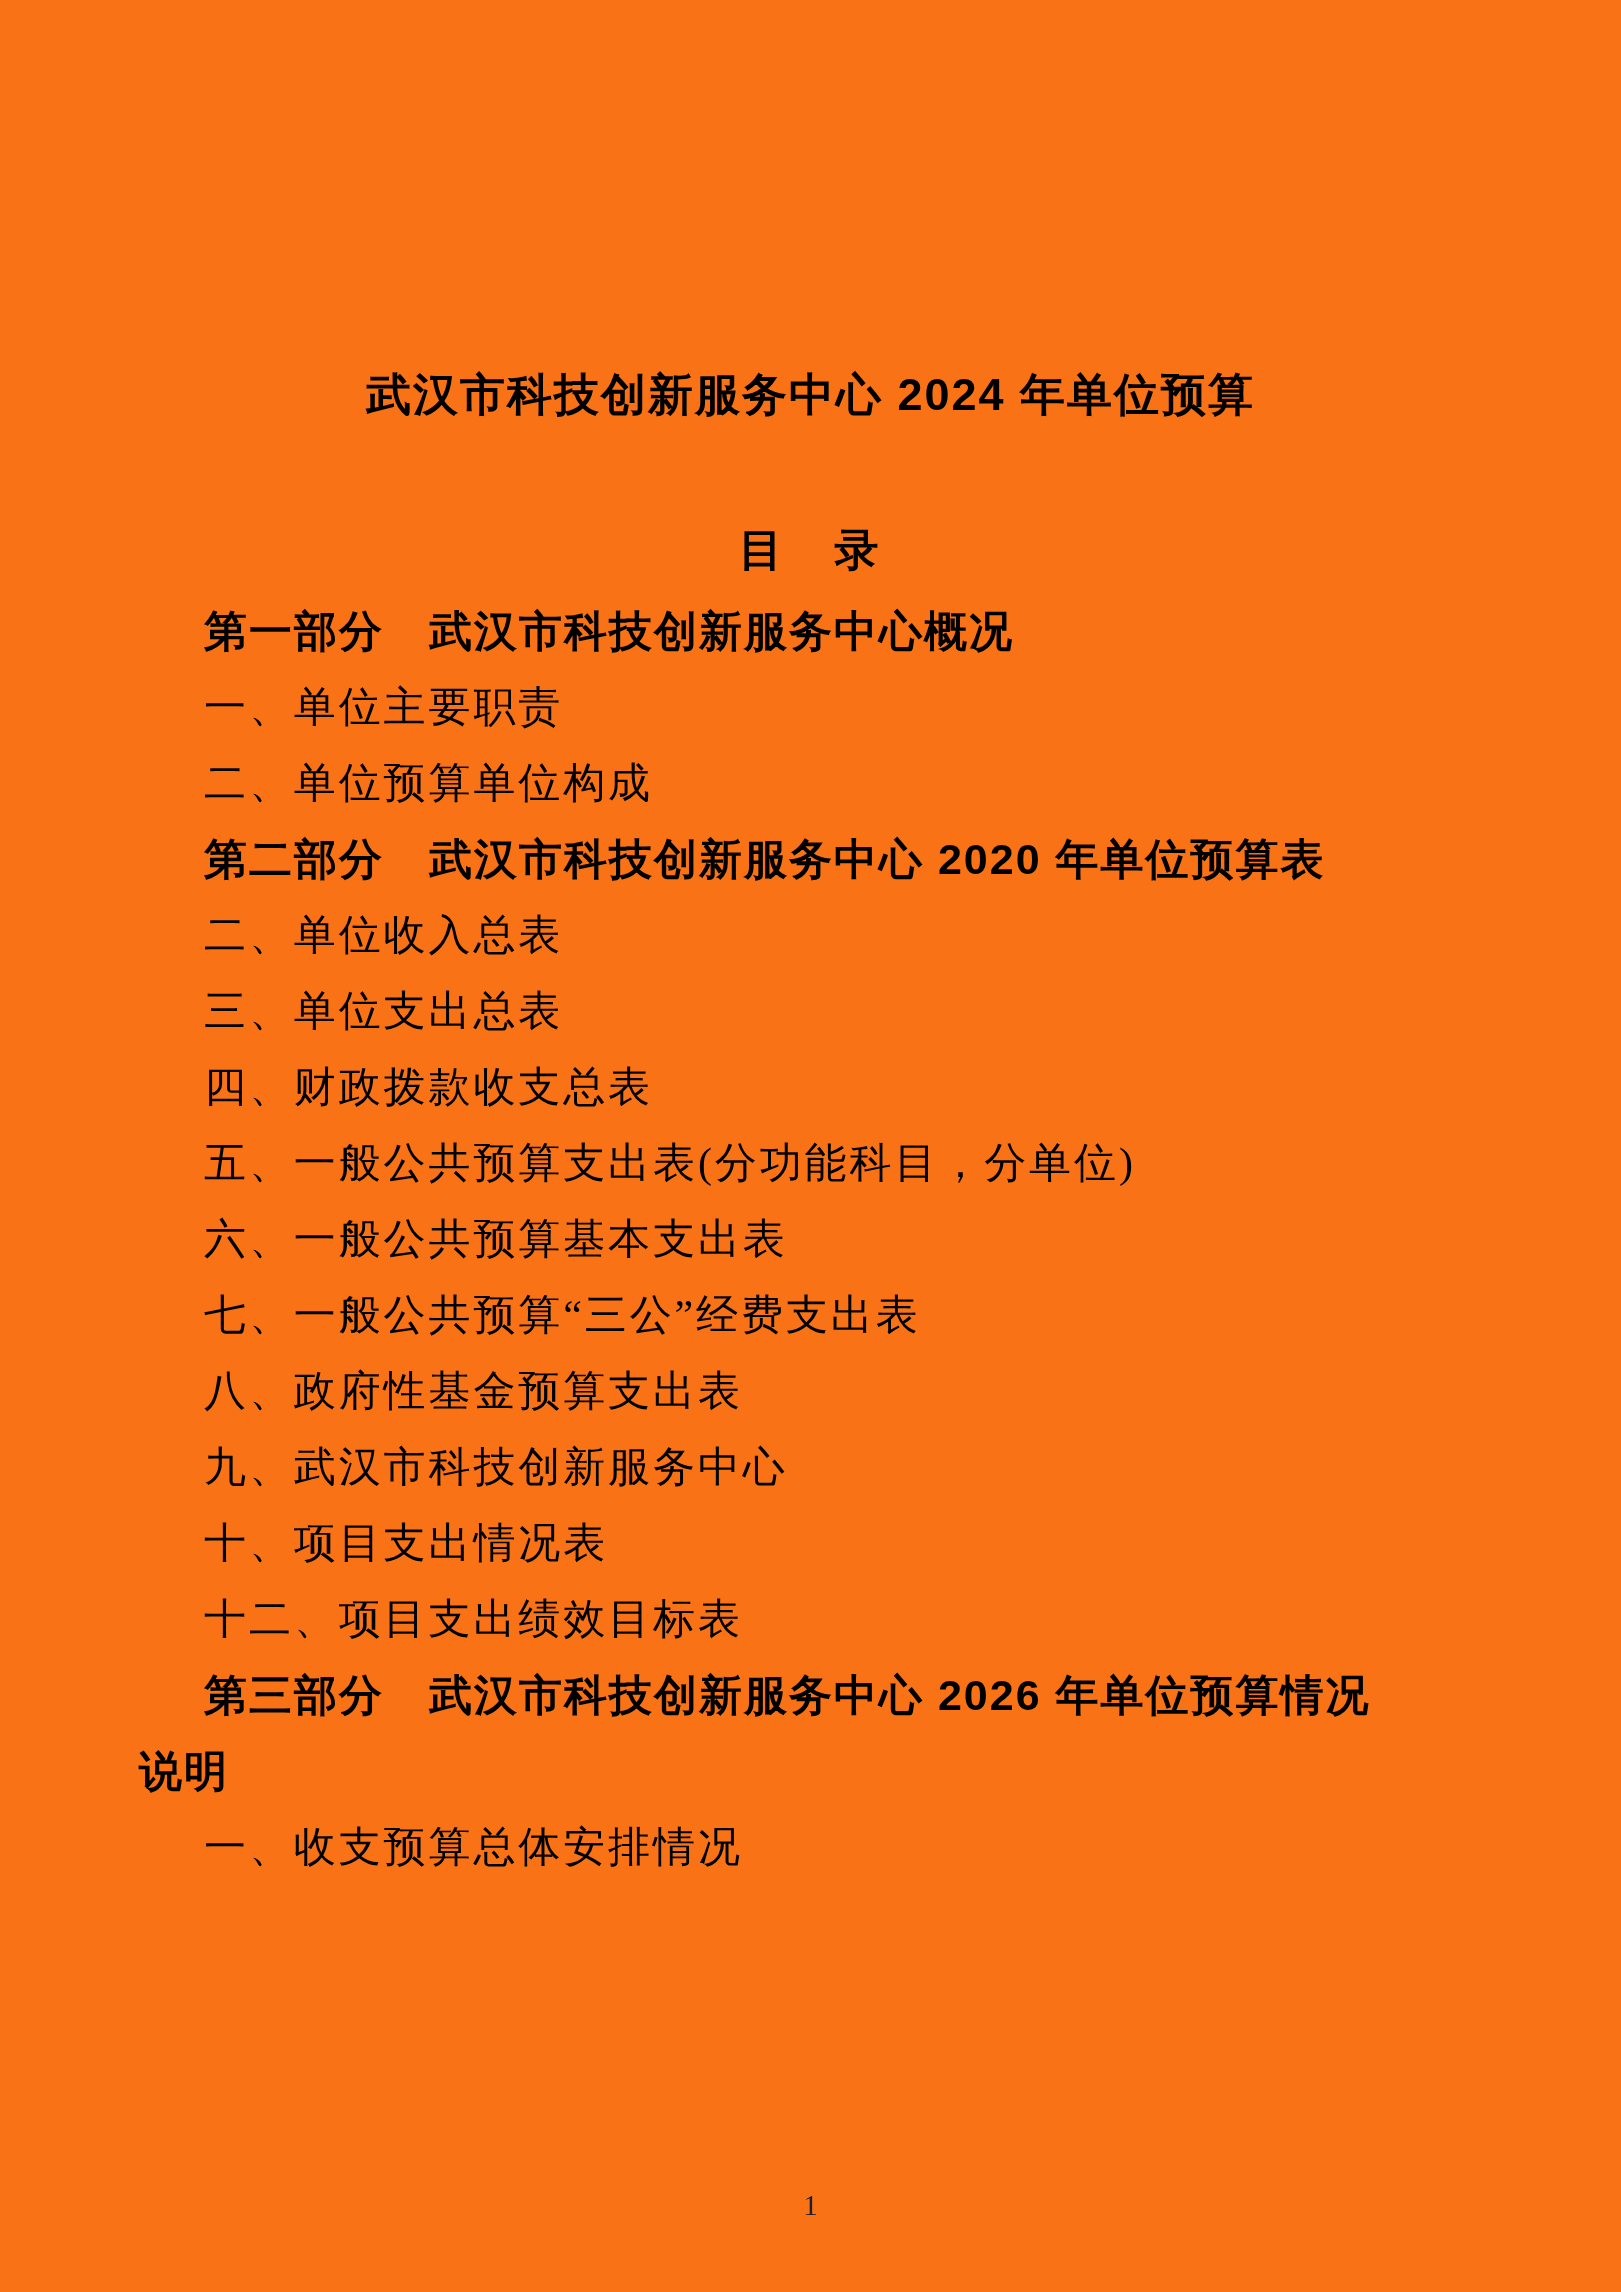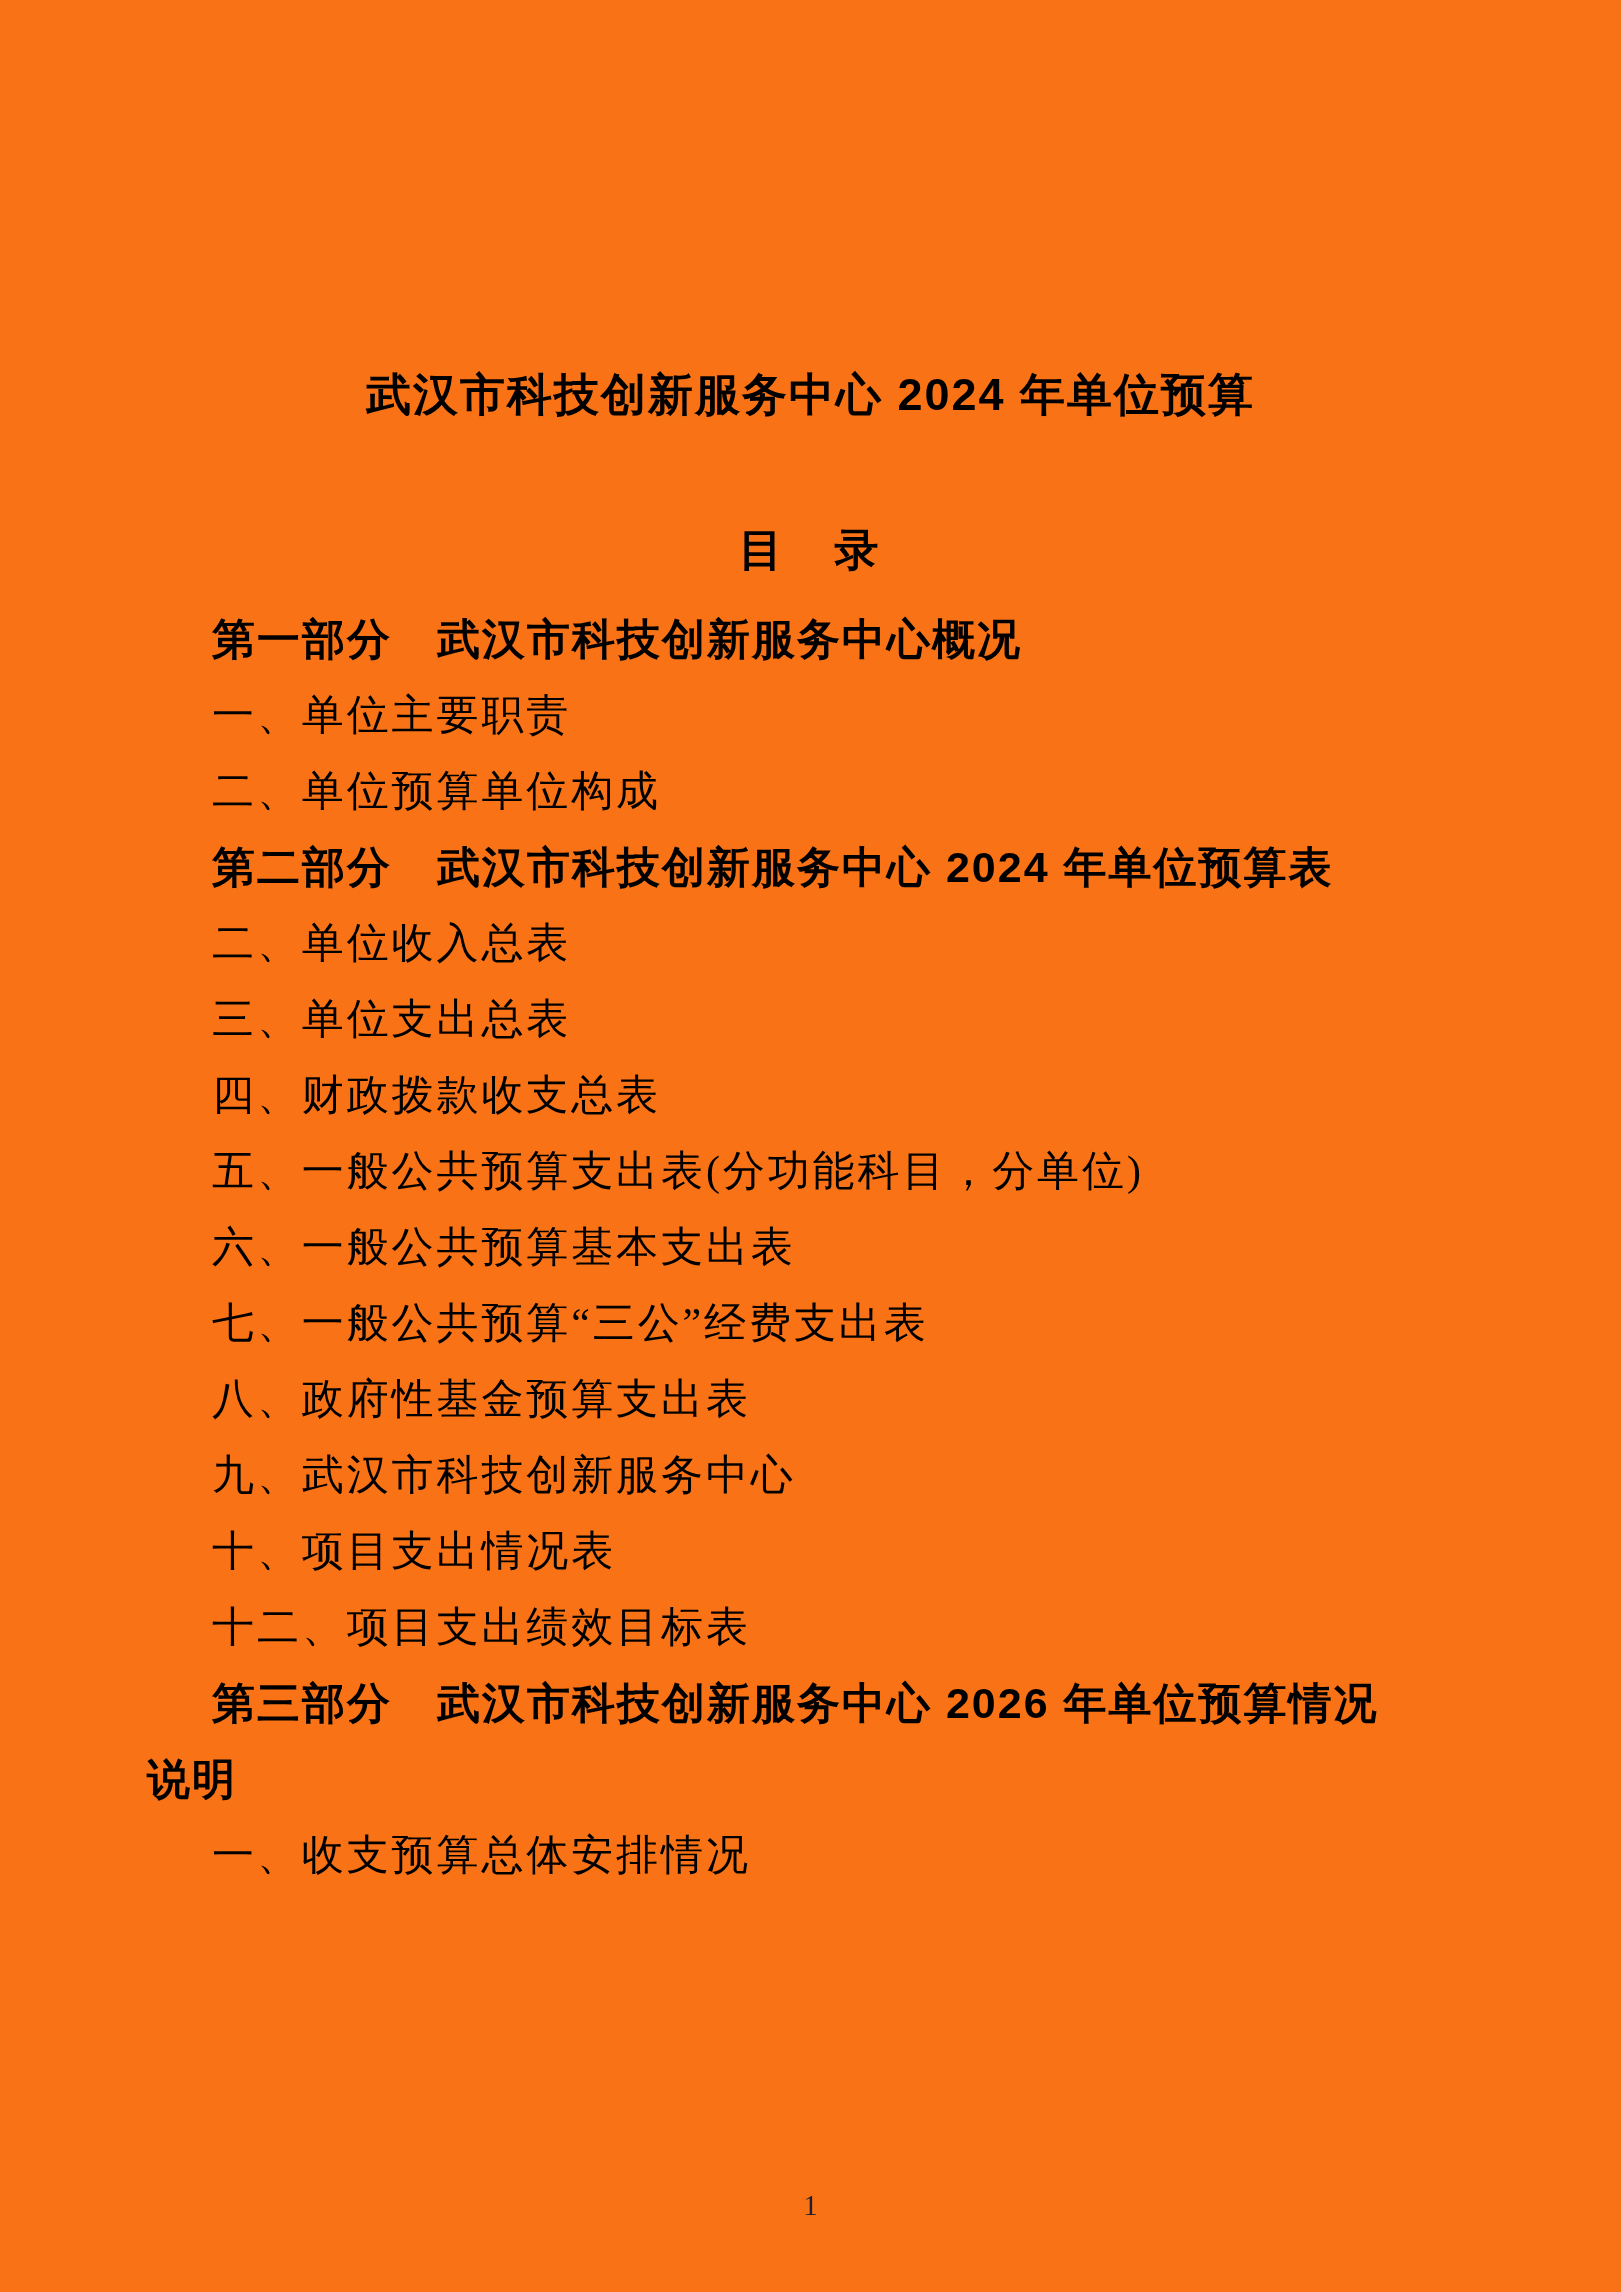--- a/index.html
+++ b/index.html
@@ -34,21 +34,21 @@
     margin-top: 77px;
     text-align: center;
     font-family: "Liberation Sans", sans-serif;
     font-weight: bold;
     font-size: 44px;
     line-height: 78px;
     letter-spacing: 3.9px;
     color: #000000;
   }
   .toc {
-    margin: 12px;
+    margin: 4px;
   }
   .entry {
     margin: 0;
     line-height: 76px;
     padding-left: 65px;
     font-size: 42px;
     letter-spacing: 2.9px;
     font-family: "Liberation Serif", serif;
     font-weight: normal;
     color: #000000;
@@ -94,21 +94,21 @@
   <h2 class="toc-heading">目　录</h2>
 
   <div class="toc">
 
     <p class="entry part">第一部分　武汉市科技创新服务中心概况</p>
 
     <p class="entry item">一、单位主要职责</p>
 
     <p class="entry item">二、单位预算单位构成</p>
 
-    <p class="entry part">第二部分　武汉市科技创新服务中心 2024 年单位预算表</p>
+    <p class="entry part">第二部分　武汉市科技创新服务中心 2020 年单位预算表</p>
 
 
     <p class="entry item">二、单位收入总表</p>
 
     <p class="entry item">三、单位支出总表</p>
 
     <p class="entry item">四、财政拨款收支总表</p>
 
     <p class="entry item">五、一般公共预算支出表(分功能科目，分单位)</p>
 

